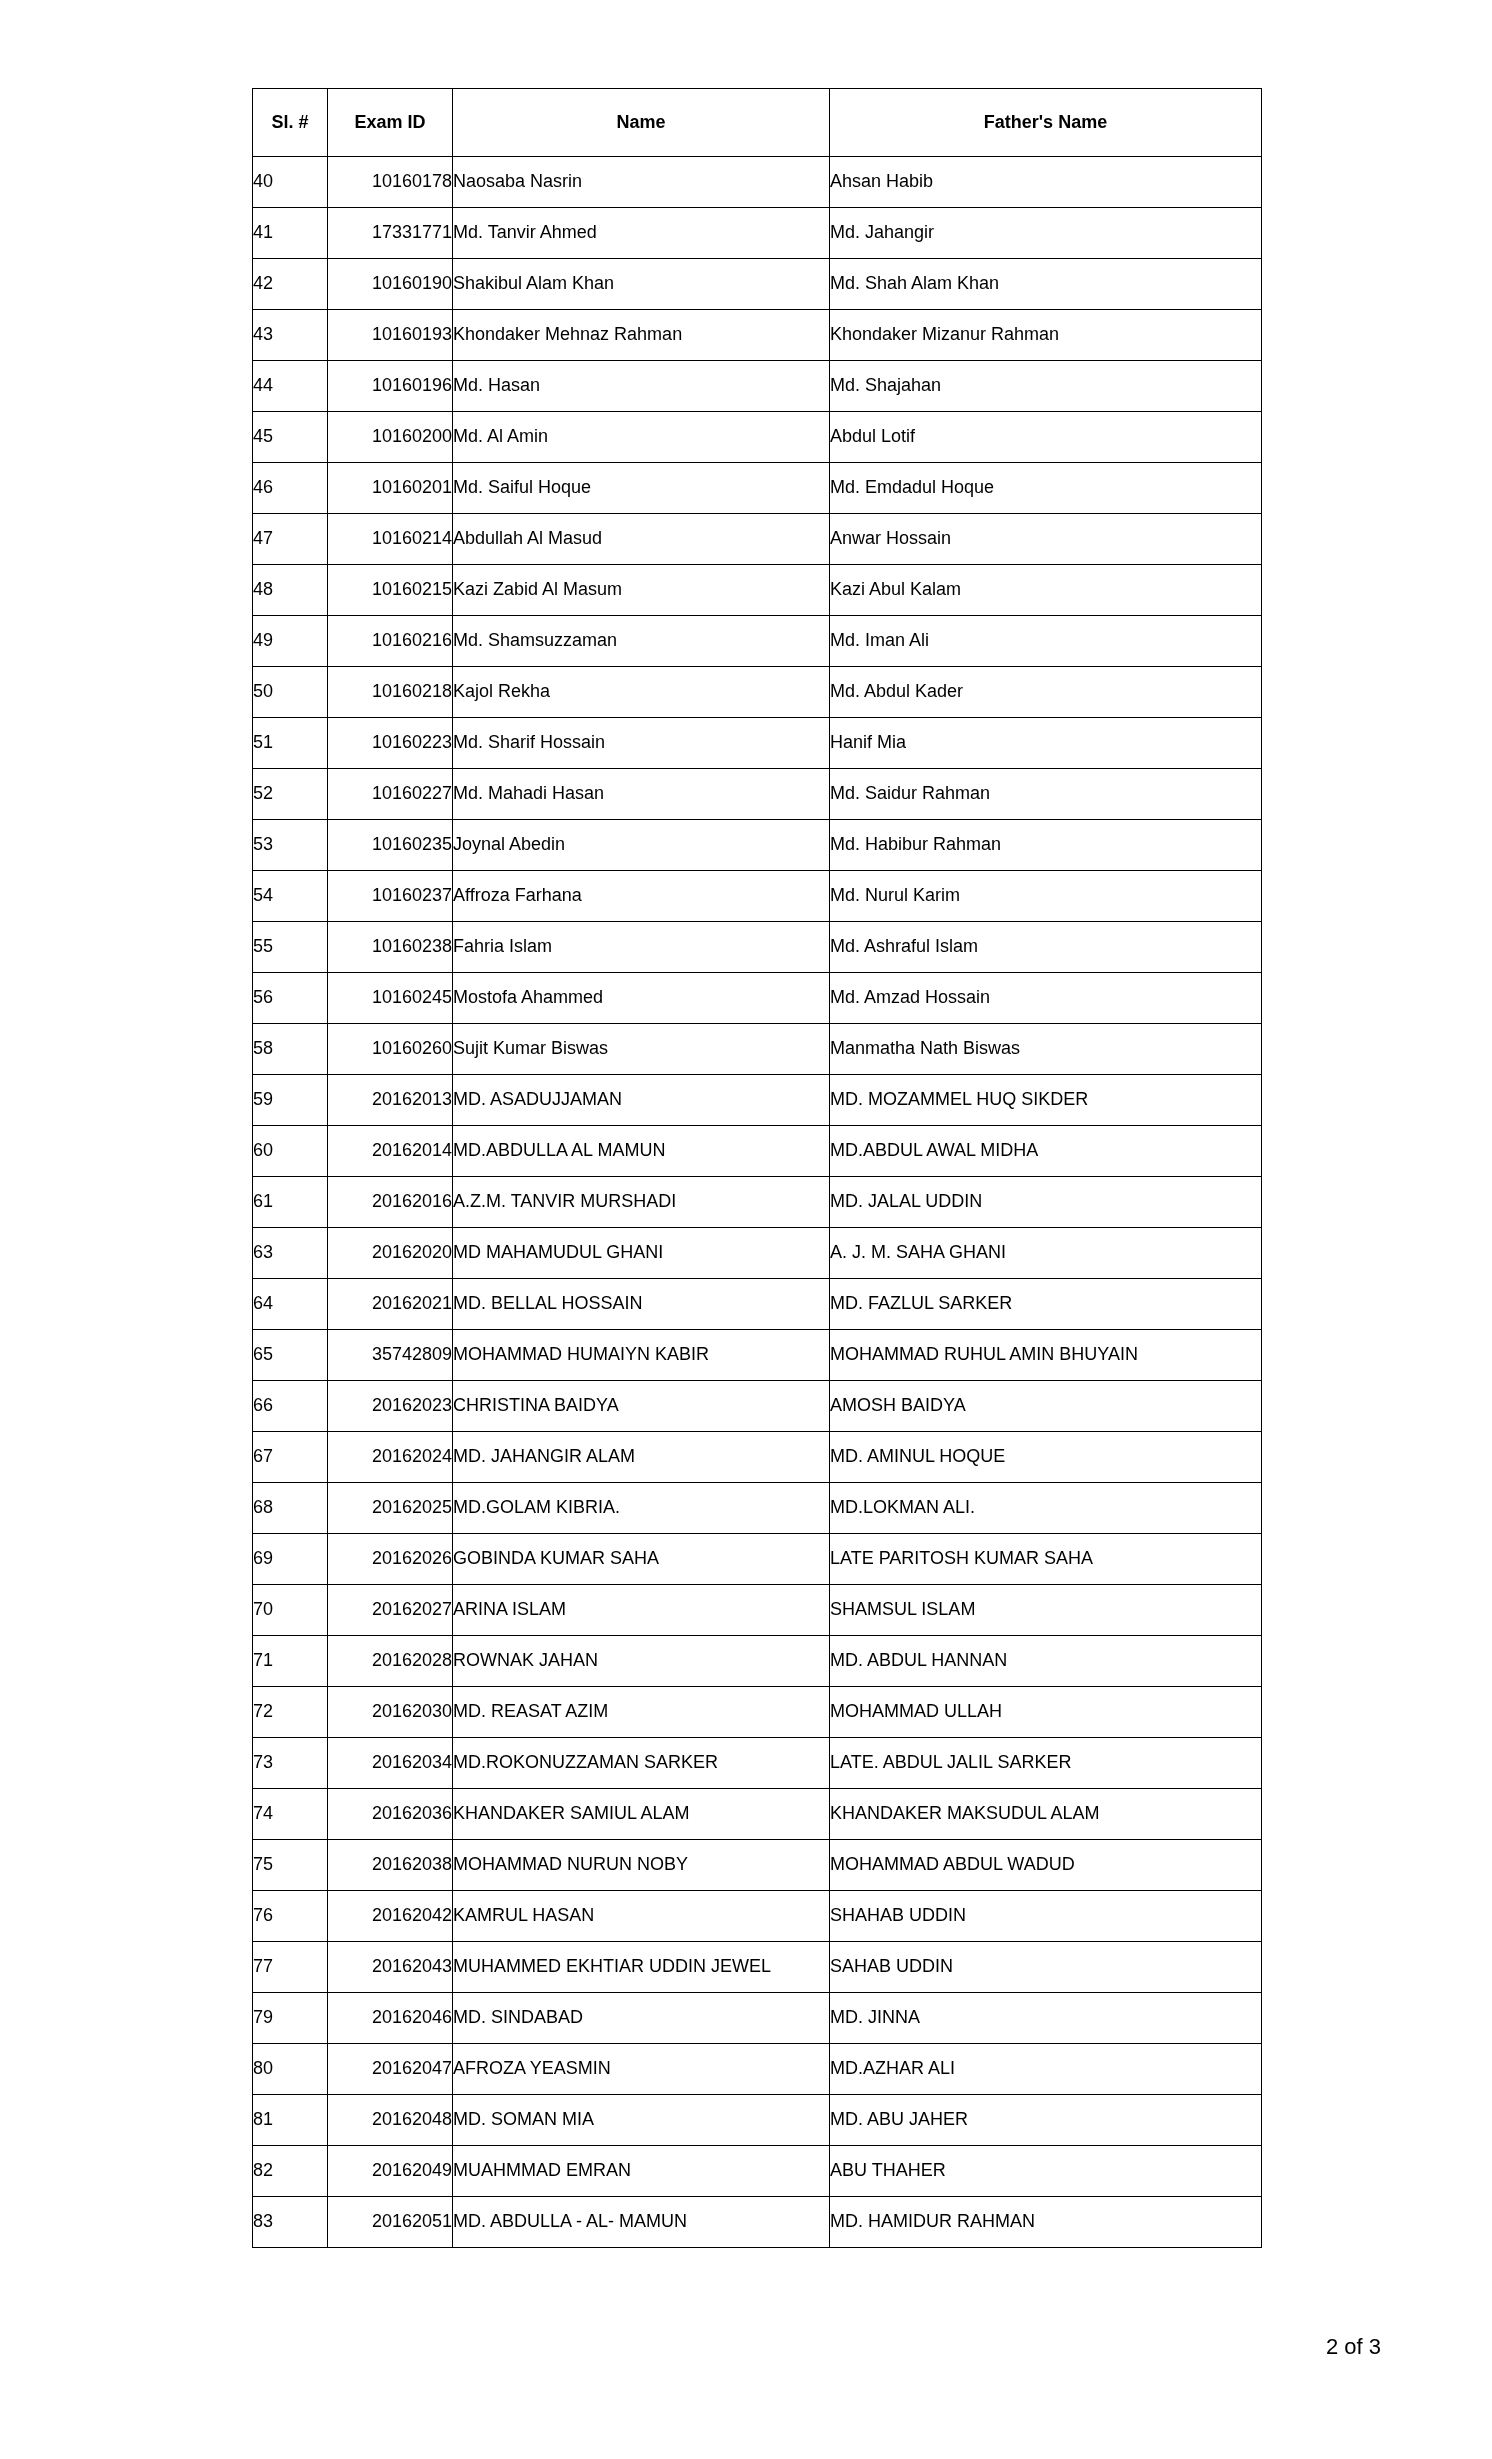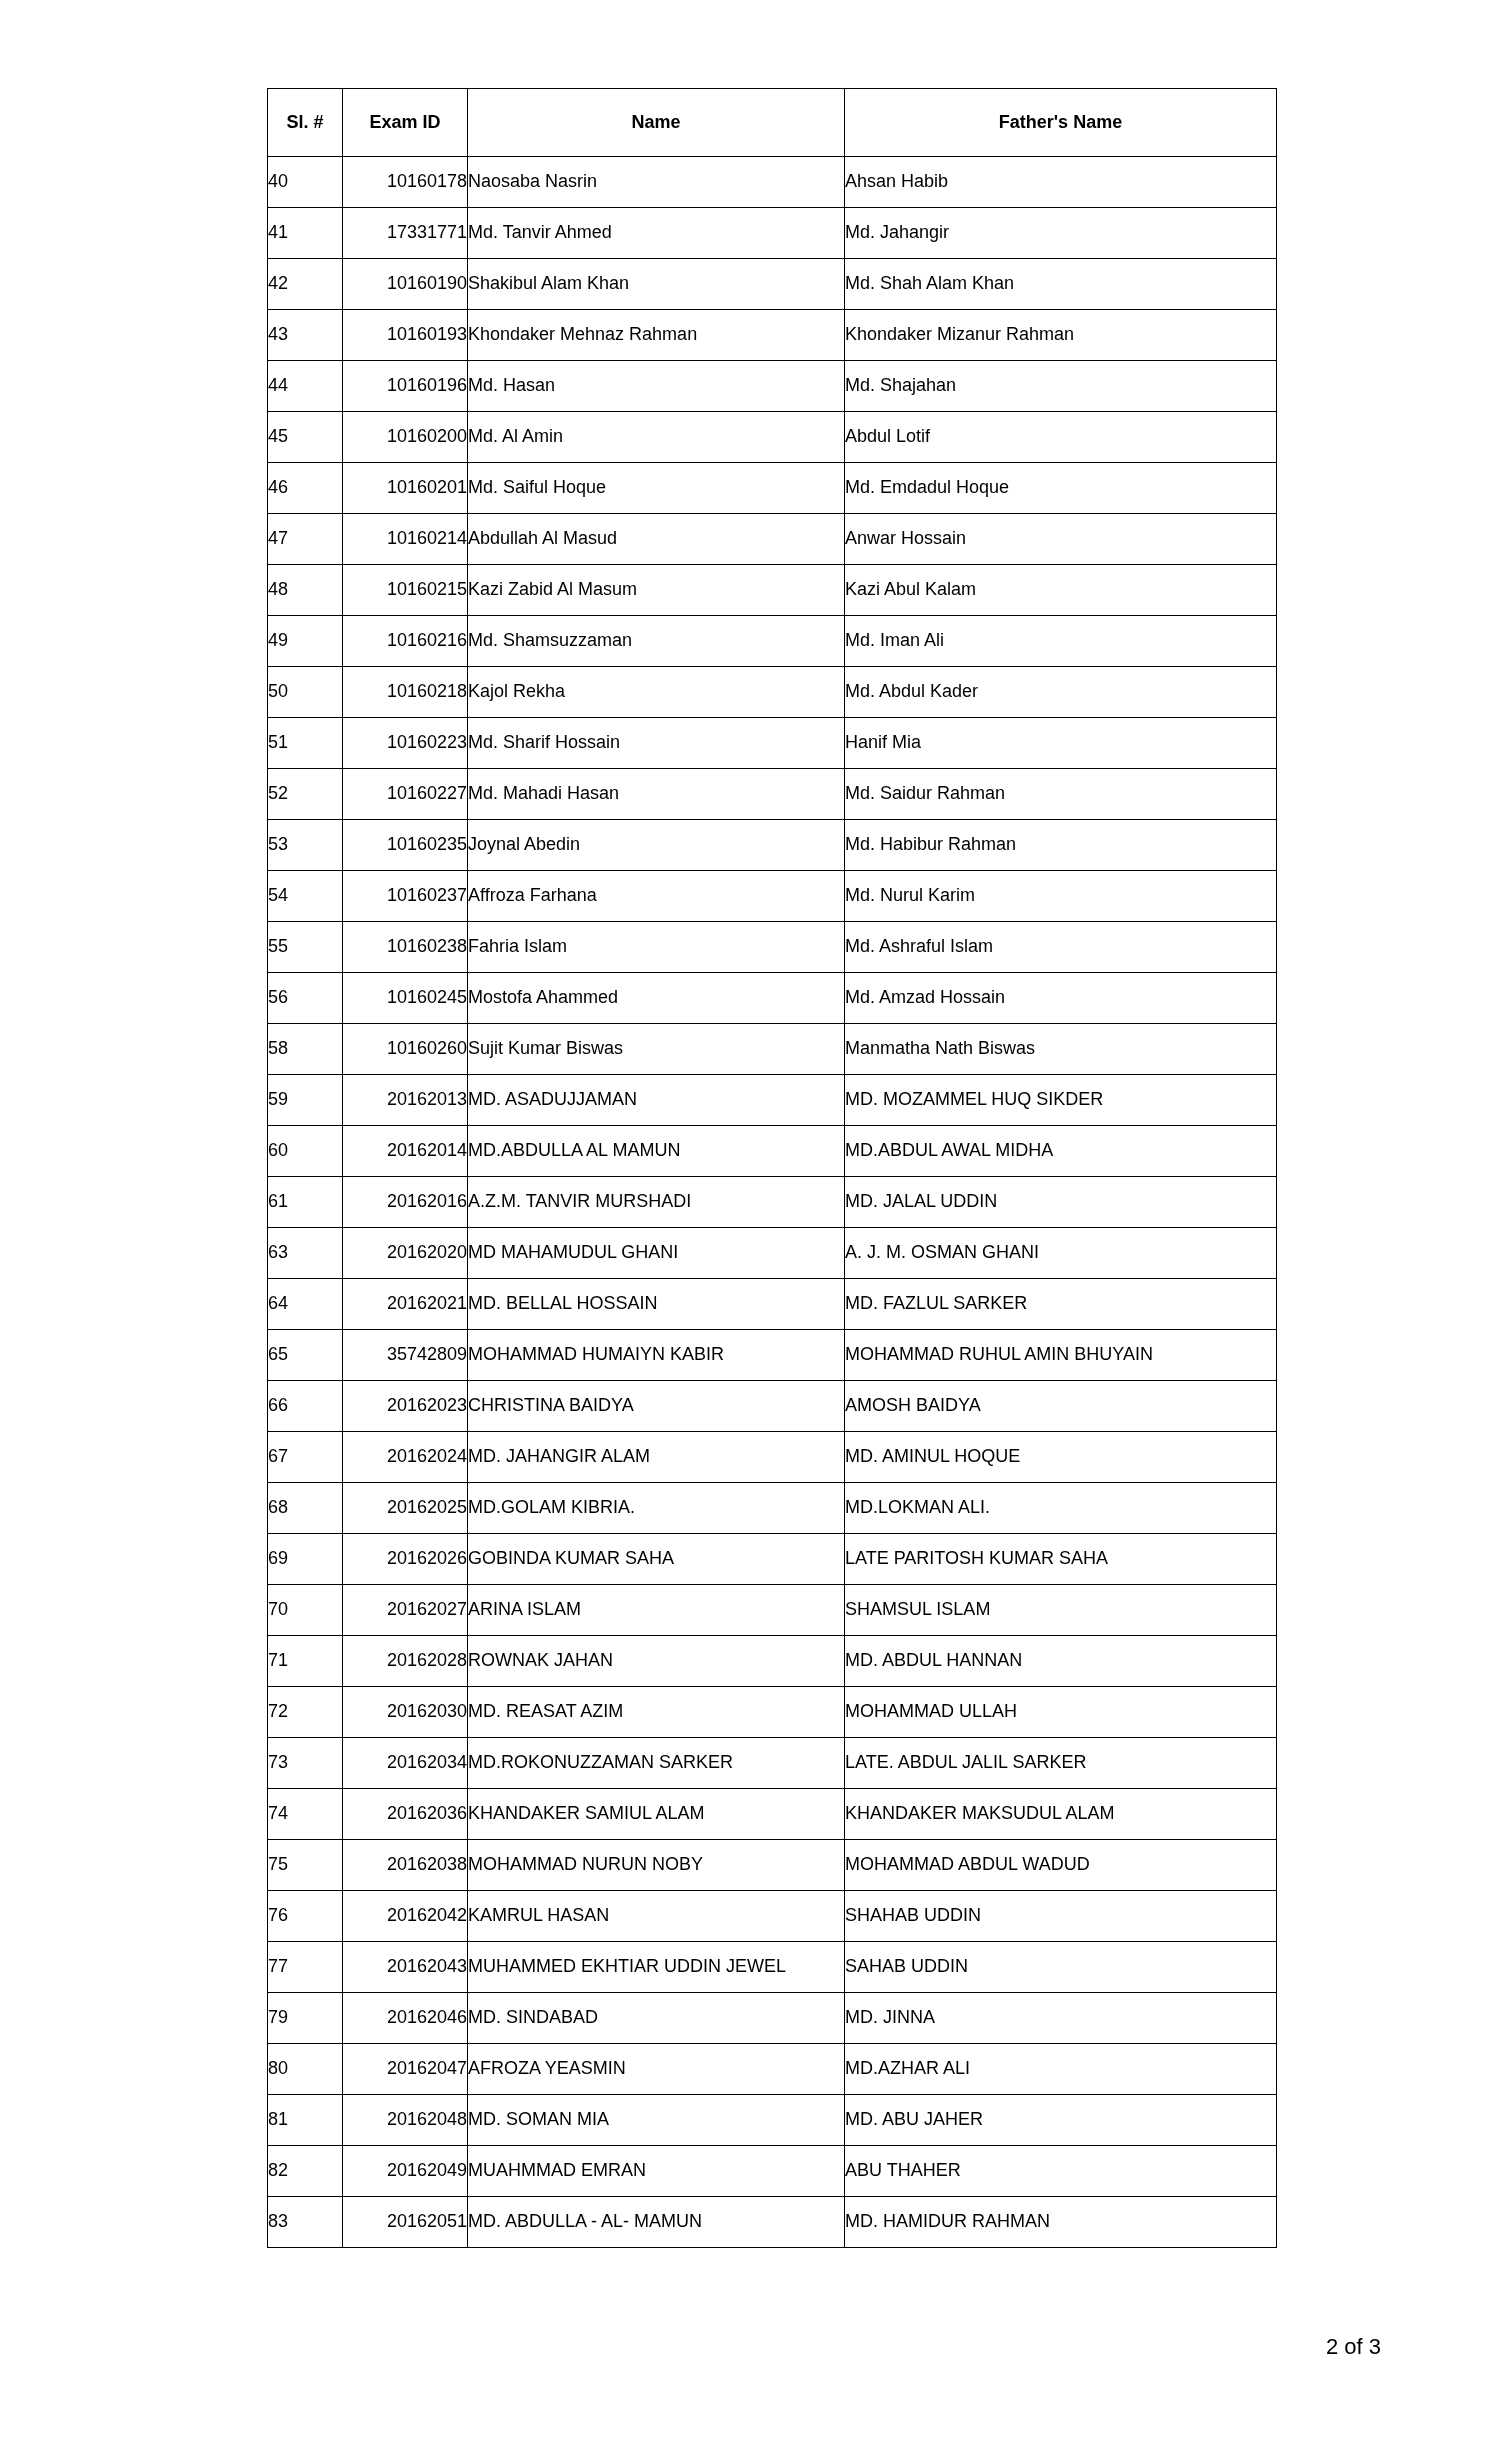--- a/index.html
+++ b/index.html
@@ -16,21 +16,21 @@
   }
   .page {
     position: absolute;
     left: 0;
     top: 0;
     width: 1493px;
     height: 2459px;
   }
   table.roster {
     position: absolute;
-    left: 267px;
+    left: 252px;
     top: 88px;
     width: 1009px;
     border-collapse: collapse;
     table-layout: fixed;
   }
   table.roster td, table.roster th {
     border: 1.4px solid #000000;
     font-size: 18px;
     line-height: 1.2;
     padding: 0;
@@ -213,21 +213,21 @@
         <tr>
           <td class="sl">61</td>
           <td class="id">20162016</td>
           <td class="name">A.Z.M. TANVIR MURSHADI</td>
           <td class="father">MD. JALAL UDDIN</td>
         </tr>
         <tr>
           <td class="sl">63</td>
           <td class="id">20162020</td>
           <td class="name">MD MAHAMUDUL GHANI</td>
-          <td class="father">A. J. M. OSMAN GHANI</td>
+          <td class="father">A. J. M. SAHA GHANI</td>
         </tr>
         <tr>
           <td class="sl">64</td>
           <td class="id">20162021</td>
           <td class="name">MD. BELLAL HOSSAIN</td>
           <td class="father">MD. FAZLUL SARKER</td>
         </tr>
         <tr>
           <td class="sl">65</td>
           <td class="id">35742809</td>

